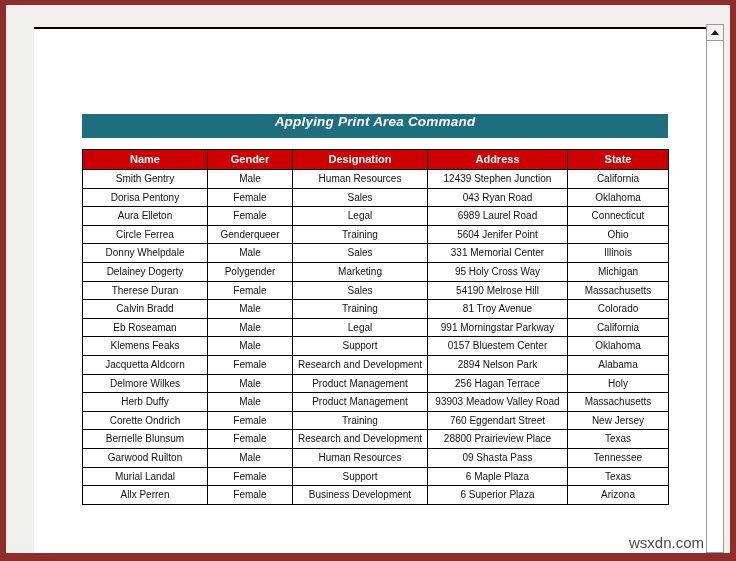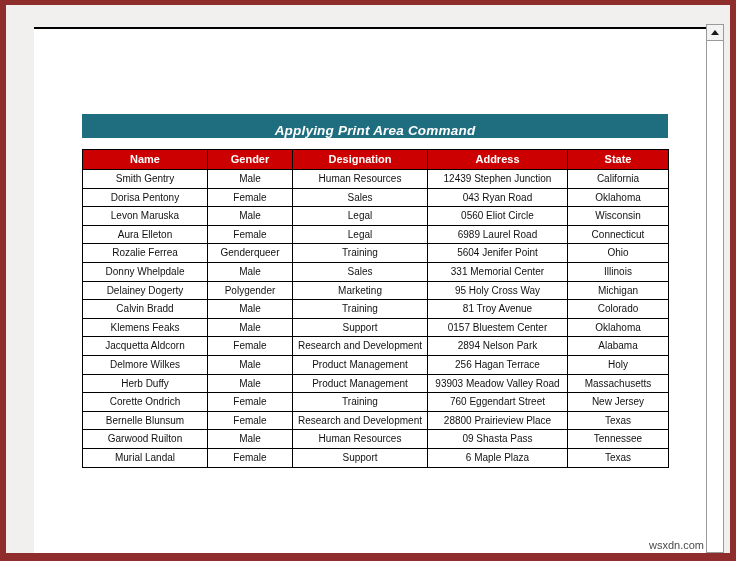--- a/index.html
+++ b/index.html
@@ -56,21 +56,21 @@
     left: 48px;
     top: 85px;
     width: 586px;
     height: 24px;
     background: #1f6e80;
     color: #ffffff;
     font-size: 13.5px;
     font-weight: bold;
     font-style: italic;
     display: flex;
-    align-items: flex-end;
+    align-items: flex-start;
     justify-content: center;
     letter-spacing: 0.2px;
     white-space: nowrap;
   }
 
   
   #data-table {
     position: absolute;
     left: 48px;
     top: 120px;
@@ -147,21 +147,21 @@
     right: 0;
     bottom: 0;
     background: #ffffff;
   }
 
   
   #watermark {
     position: absolute;
     right: 26px;
     bottom: 2px;
-    font-size: 11px;
+    font-size: 15px;
     color: #4a4a4a;
     font-family: "Liberation Sans", sans-serif;
     white-space: nowrap;
   }
 </style>
 </head>
 <body>
 
 <div id="app-frame">
 
@@ -199,62 +199,69 @@
               <td>California</td>
             </tr>
             <tr>
               <td>Dorisa Pentony</td>
               <td>Female</td>
               <td>Sales</td>
               <td>043 Ryan Road</td>
               <td>Oklahoma</td>
             </tr>
             <tr>
-              <td>Levon Maruska</td>
-              <td>Male</td>
-              <td>Legal</td>
-              <td>0560 Eliot Circle</td>
-              <td>Wisconsin</td>
-            </tr>
-            <tr>
               <td>Aura Elleton</td>
               <td>Female</td>
               <td>Legal</td>
               <td>6989 Laurel Road</td>
               <td>Connecticut</td>
             </tr>
             <tr>
-              <td>Rozalie Ferrea</td>
+              <td>Circle Ferrea</td>
               <td>Genderqueer</td>
               <td>Training</td>
               <td>5604 Jenifer Point</td>
               <td>Ohio</td>
             </tr>
             <tr>
               <td>Donny Whelpdale</td>
               <td>Male</td>
               <td>Sales</td>
               <td>331 Memorial Center</td>
               <td>Illinois</td>
             </tr>
             <tr>
               <td>Delainey Dogerty</td>
               <td>Polygender</td>
               <td>Marketing</td>
               <td>95 Holy Cross Way</td>
               <td>Michigan</td>
             </tr>
             <tr>
+              <td>Therese Duran</td>
+              <td>Female</td>
+              <td>Sales</td>
+              <td>54190 Melrose Hill</td>
+              <td>Massachusetts</td>
+            </tr>
+            <tr>
               <td>Calvin Bradd</td>
               <td>Male</td>
               <td>Training</td>
               <td>81 Troy Avenue</td>
               <td>Colorado</td>
             </tr>
             <tr>
+              <td>Eb Roseaman</td>
+              <td>Male</td>
+              <td>Legal</td>
+              <td>991 Morningstar Parkway</td>
+              <td>California</td>
+            </tr>
+            <tr>
               <td>Klemens Feaks</td>
               <td>Male</td>
               <td>Support</td>
               <td>0157 Bluestem Center</td>
               <td>Oklahoma</td>
             </tr>
             <tr>
               <td>Jacquetta Aldcorn</td>
               <td>Female</td>
               <td>Research and Development</td>
@@ -295,20 +302,27 @@
               <td>Human Resources</td>
               <td>09 Shasta Pass</td>
               <td>Tennessee</td>
             </tr>
             <tr>
               <td>Murial Landal</td>
               <td>Female</td>
               <td>Support</td>
               <td>6 Maple Plaza</td>
               <td>Texas</td>
+            </tr>
+            <tr>
+              <td>Allx Perren</td>
+              <td>Female</td>
+              <td>Business Development</td>
+              <td>6 Superior Plaza</td>
+              <td>Arizona</td>
             </tr>
           </tbody>
       </table>
 
     </div>
 
     <div id="scrollbar">
       <div id="scroll-up-button">
         <span class="arrow"></span>
       </div>

